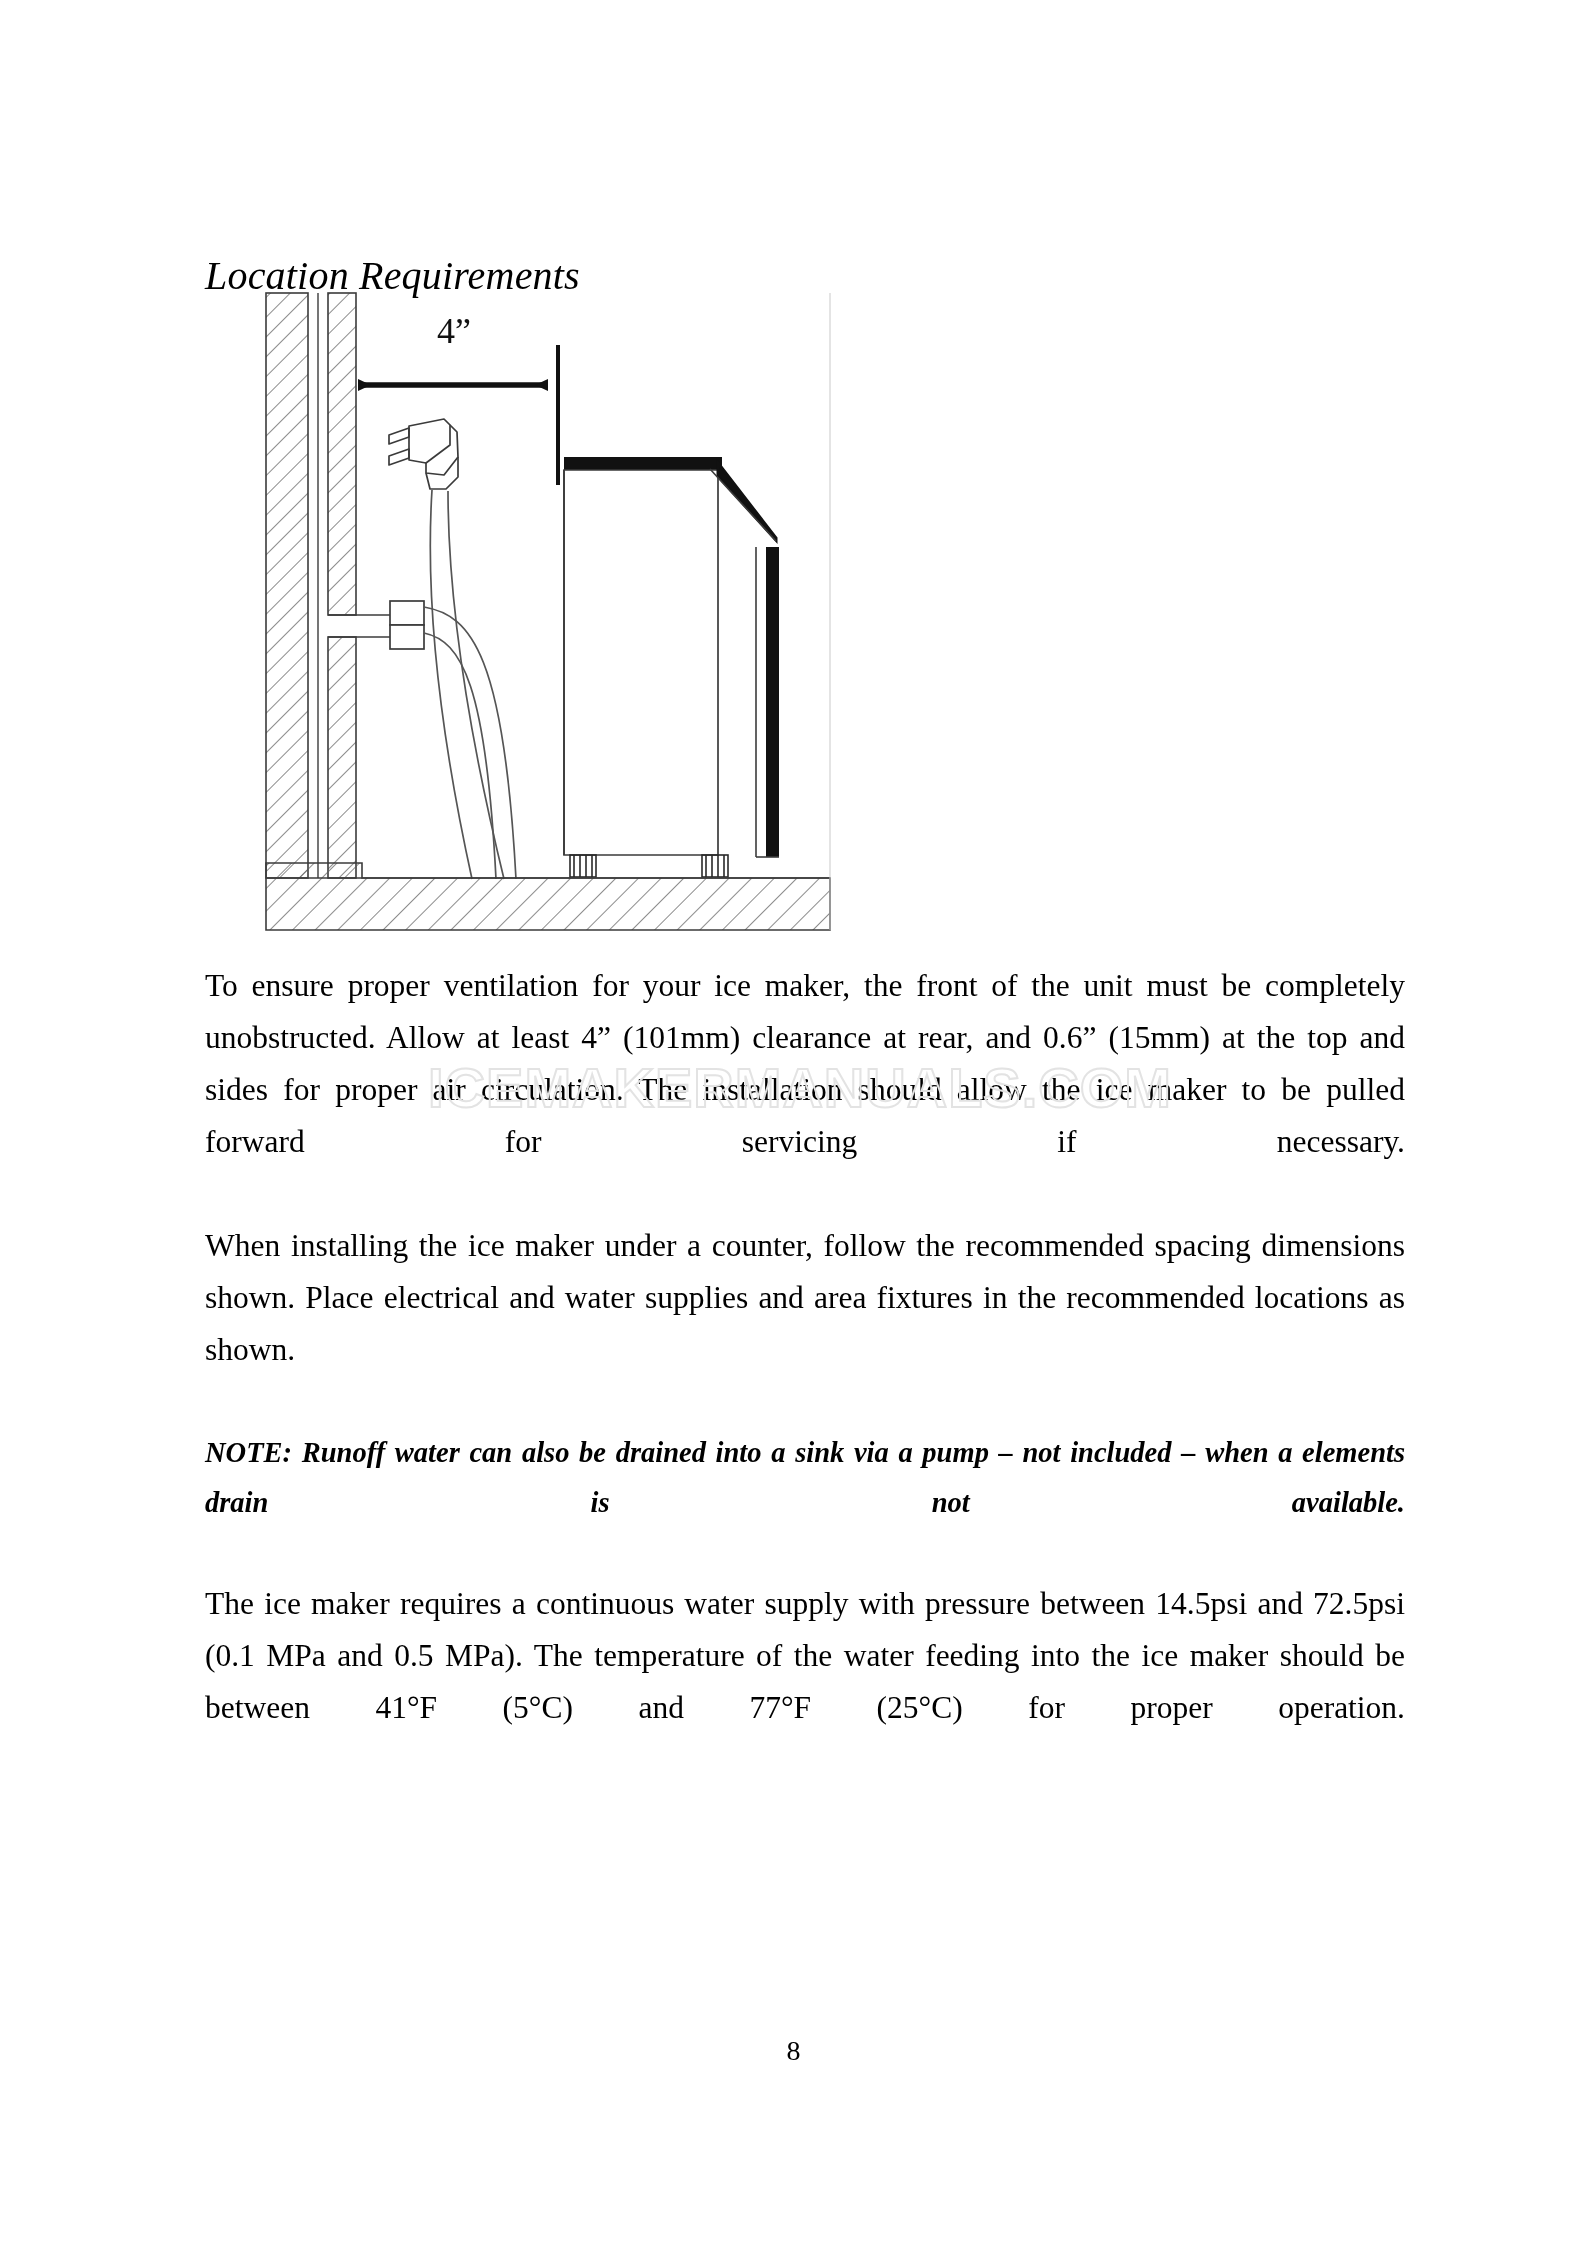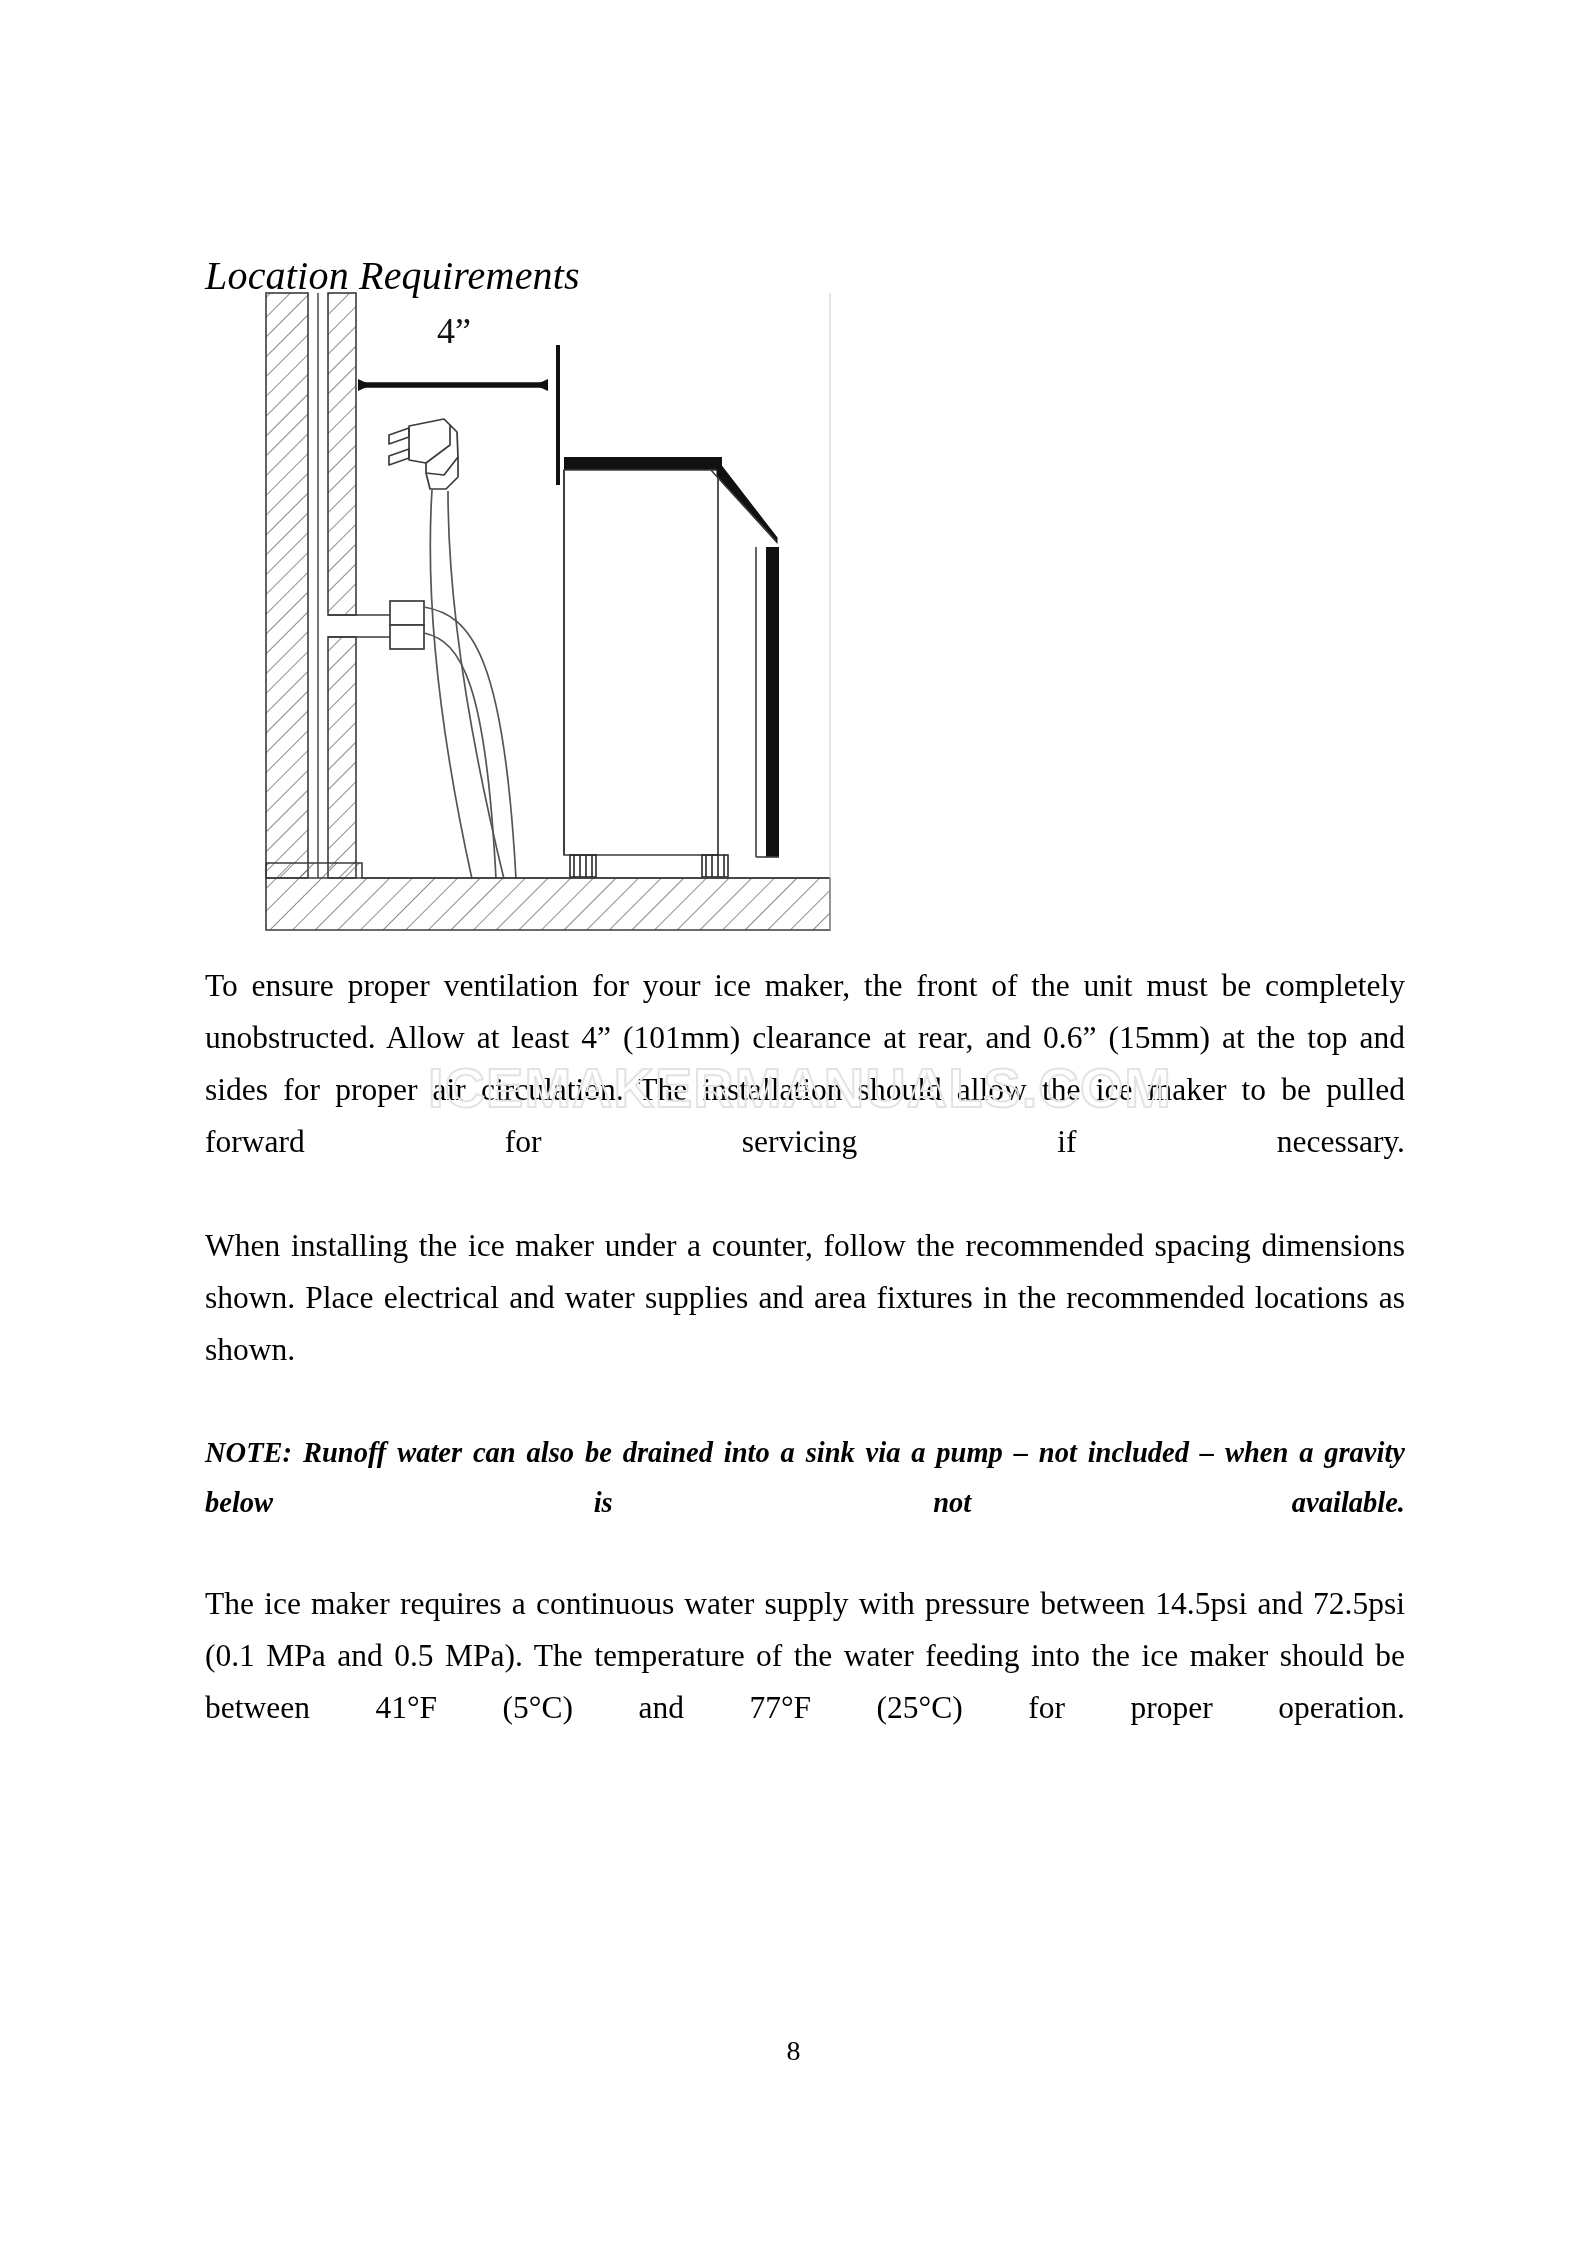--- a/index.html
+++ b/index.html
@@ -199,21 +199,21 @@
         <line x1="8" y1="593" x2="572" y2="593" stroke="#3b3b3b" stroke-width="1.6"></line>
       </g>
 
       <line x1="572" y1="8" x2="572" y2="645" stroke="#c9c9c9" stroke-width="1"></line>
     </svg>
   </div>
 
   <div class="body-text">
     <p class="para last-line-left">To ensure proper ventilation for your ice maker, the front of the unit must be completely unobstructed. Allow at least 4” (101mm) clearance at rear, and 0.6” (15mm) at the top and sides for proper air circulation. The installation should allow the ice maker to be pulled forward for servicing if necessary.</p>
     <p class="para last-line-left">When installing the ice maker under a counter, follow the recommended spacing dimensions shown. Place electrical and water supplies and area fixtures in the recommended locations as shown.</p>
-    <p class="para note last-line-left">NOTE: Runoff water can also be drained into a sink via a pump – not included – when a gravity below is not available.</p>
+    <p class="para note last-line-left">NOTE: Runoff water can also be drained into a sink via a pump – not included – when a elements drain is not available.</p>
     <p class="para last-line-left">The ice maker requires a continuous water supply with pressure between 14.5psi and 72.5psi (0.1 MPa and 0.5 MPa). The temperature of the water feeding into the ice maker should be between 41°F (5°C) and 77°F (25°C) for proper operation.</p>
   </div>
 
   <div class="watermark">ICEMAKERMANUALS.COM</div>
 
   <div class="page-number">8</div>
 
 </div>
 
 </body></html>

